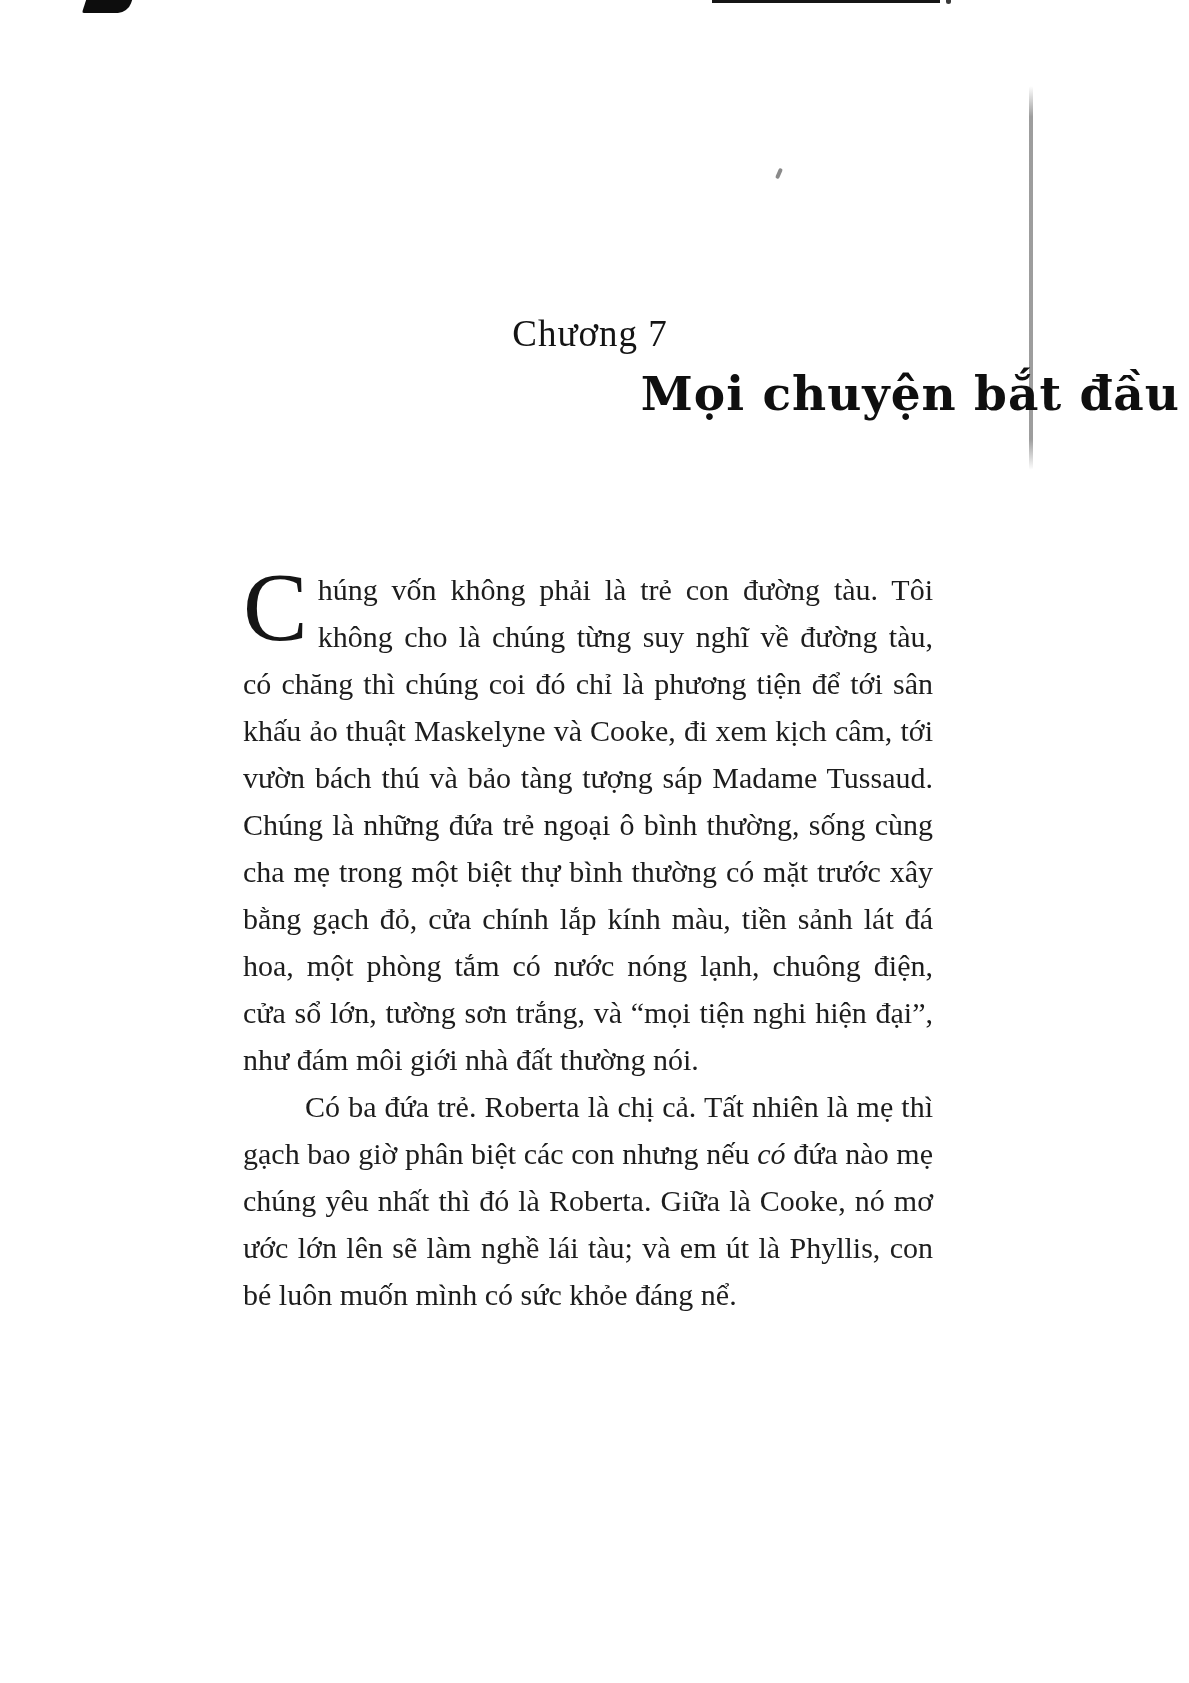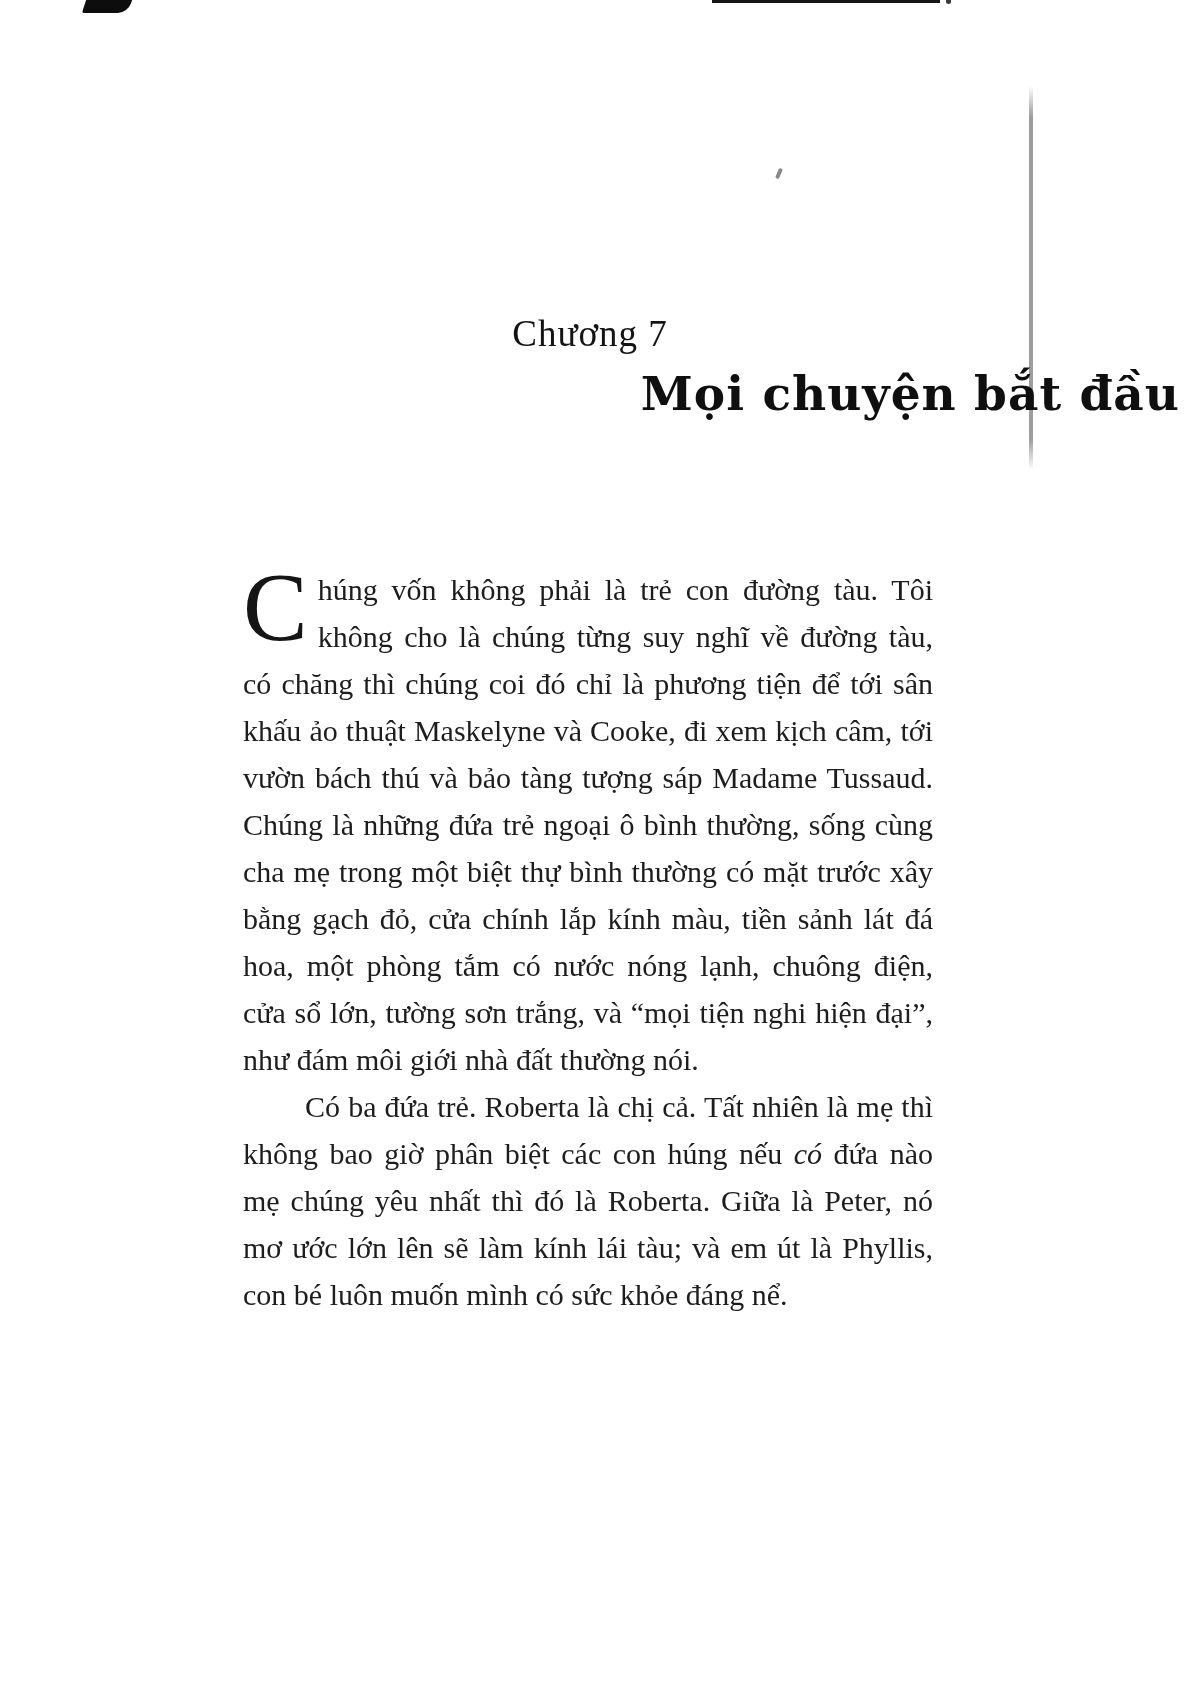--- a/index.html
+++ b/index.html
@@ -110,16 +110,16 @@
   <div class="line-top-right"></div>
   <div class="dot-top-right"></div>
   <div class="edge-shadow-right"></div>
   <div class="speck"></div>
 
   <div class="chapter-label">Chương 7</div>
   <div class="chapter-title">Mọi chuyện bắt đầu</div>
 
   <div class="text-block">
     <p class="para"><span class="dropcap">C</span><span>húng vốn không phải là trẻ con đường tàu. Tôi không cho là chúng từng suy nghĩ về đường tàu, có chăng thì chúng coi đó chỉ là phương tiện để tới sân khấu ảo thuật Maskelyne và Cooke, đi xem kịch câm, tới vườn bách thú và bảo tàng tượng sáp Madame Tussaud. Chúng là những đứa trẻ ngoại ô bình thường, sống cùng cha mẹ trong một biệt thự bình thường có mặt trước xây bằng gạch đỏ, cửa chính lắp kính màu, tiền sảnh lát đá hoa, một phòng tắm có nước nóng lạnh, chuông điện, cửa sổ lớn, tường sơn trắng, và “mọi tiện nghi hiện đại”, như đám môi giới nhà đất thường nói.</span></p>
-    <p class="para indent"><span>Có ba đứa trẻ. Roberta là chị cả. Tất nhiên là mẹ thì không bao giờ phân biệt các con húng nếu </span><span class="ital">có</span><span> đứa nào mẹ chúng yêu nhất thì đó là Roberta. Giữa là Peter, nó mơ ước lớn lên sẽ làm kính lái tàu; và em út là Phyllis, con bé luôn muốn mình có sức khỏe đáng nể.</span></p>
+    <p class="para indent"><span>Có ba đứa trẻ. Roberta là chị cả. Tất nhiên là mẹ thì gạch bao giờ phân biệt các con nhưng nếu </span><span class="ital">có</span><span> đứa nào mẹ chúng yêu nhất thì đó là Roberta. Giữa là Cooke, nó mơ ước lớn lên sẽ làm nghề lái tàu; và em út là Phyllis, con bé luôn muốn mình có sức khỏe đáng nể.</span></p>
   </div>
 
 </div>
 
 </body></html>

